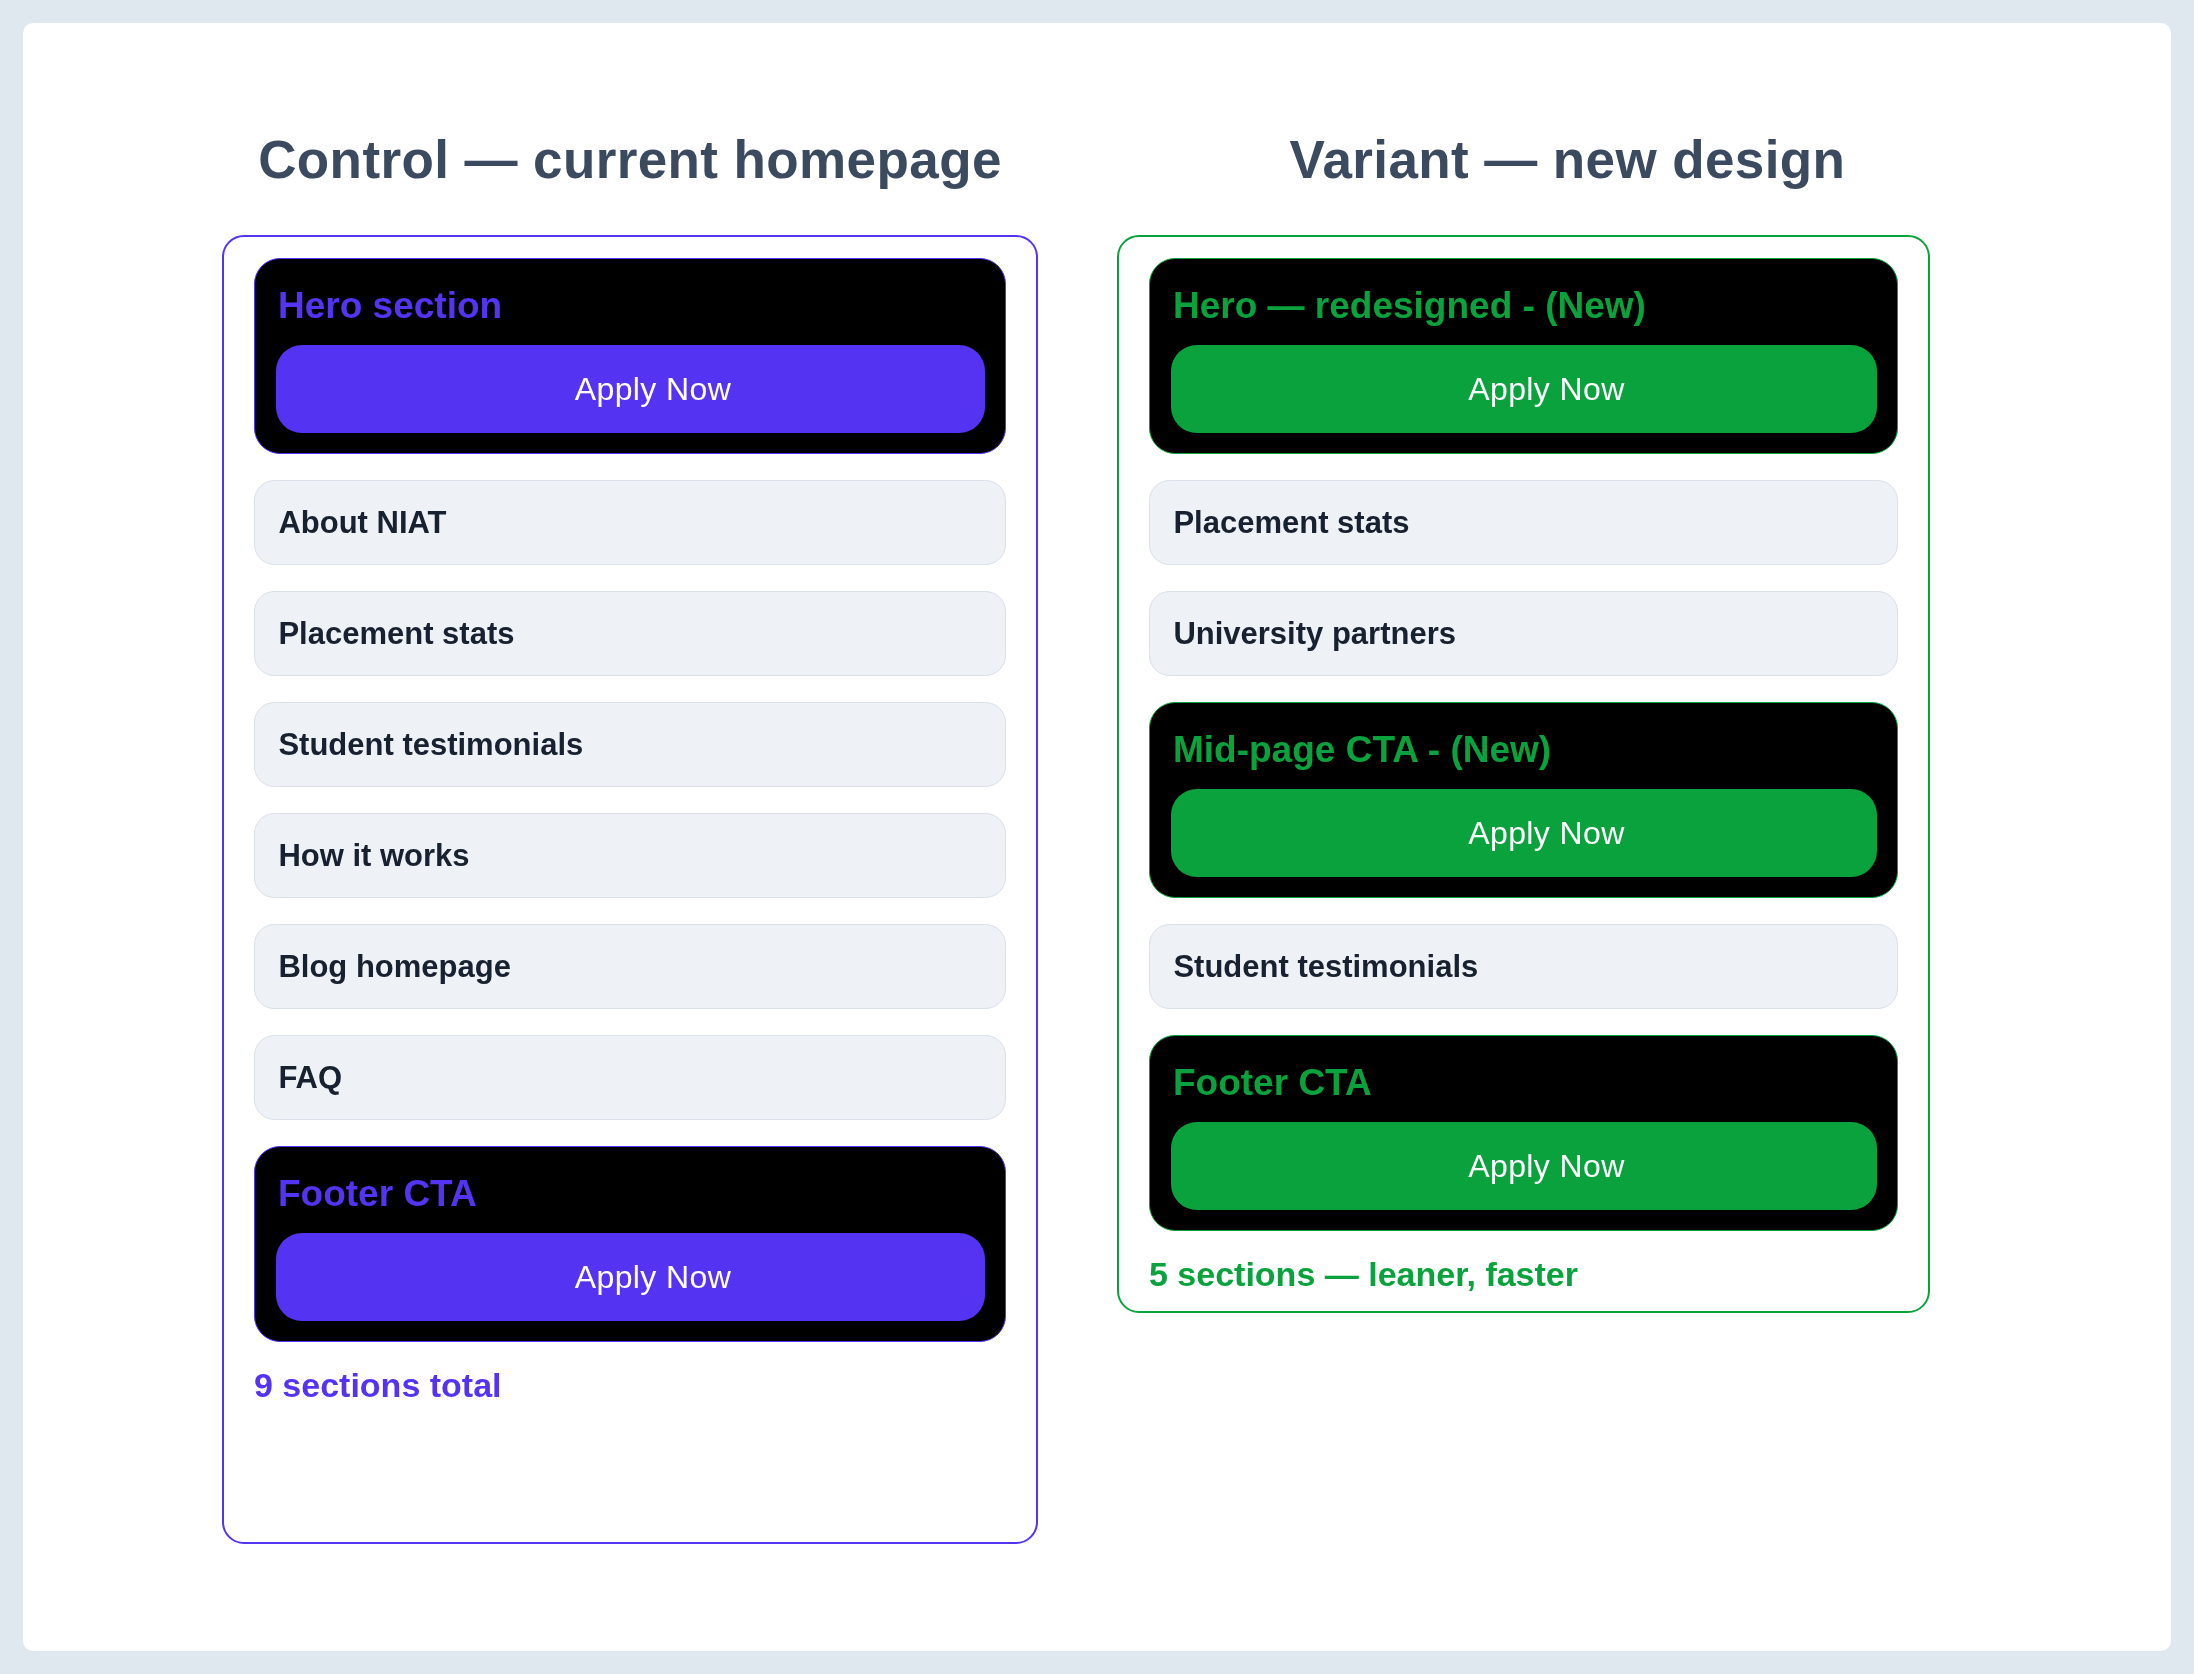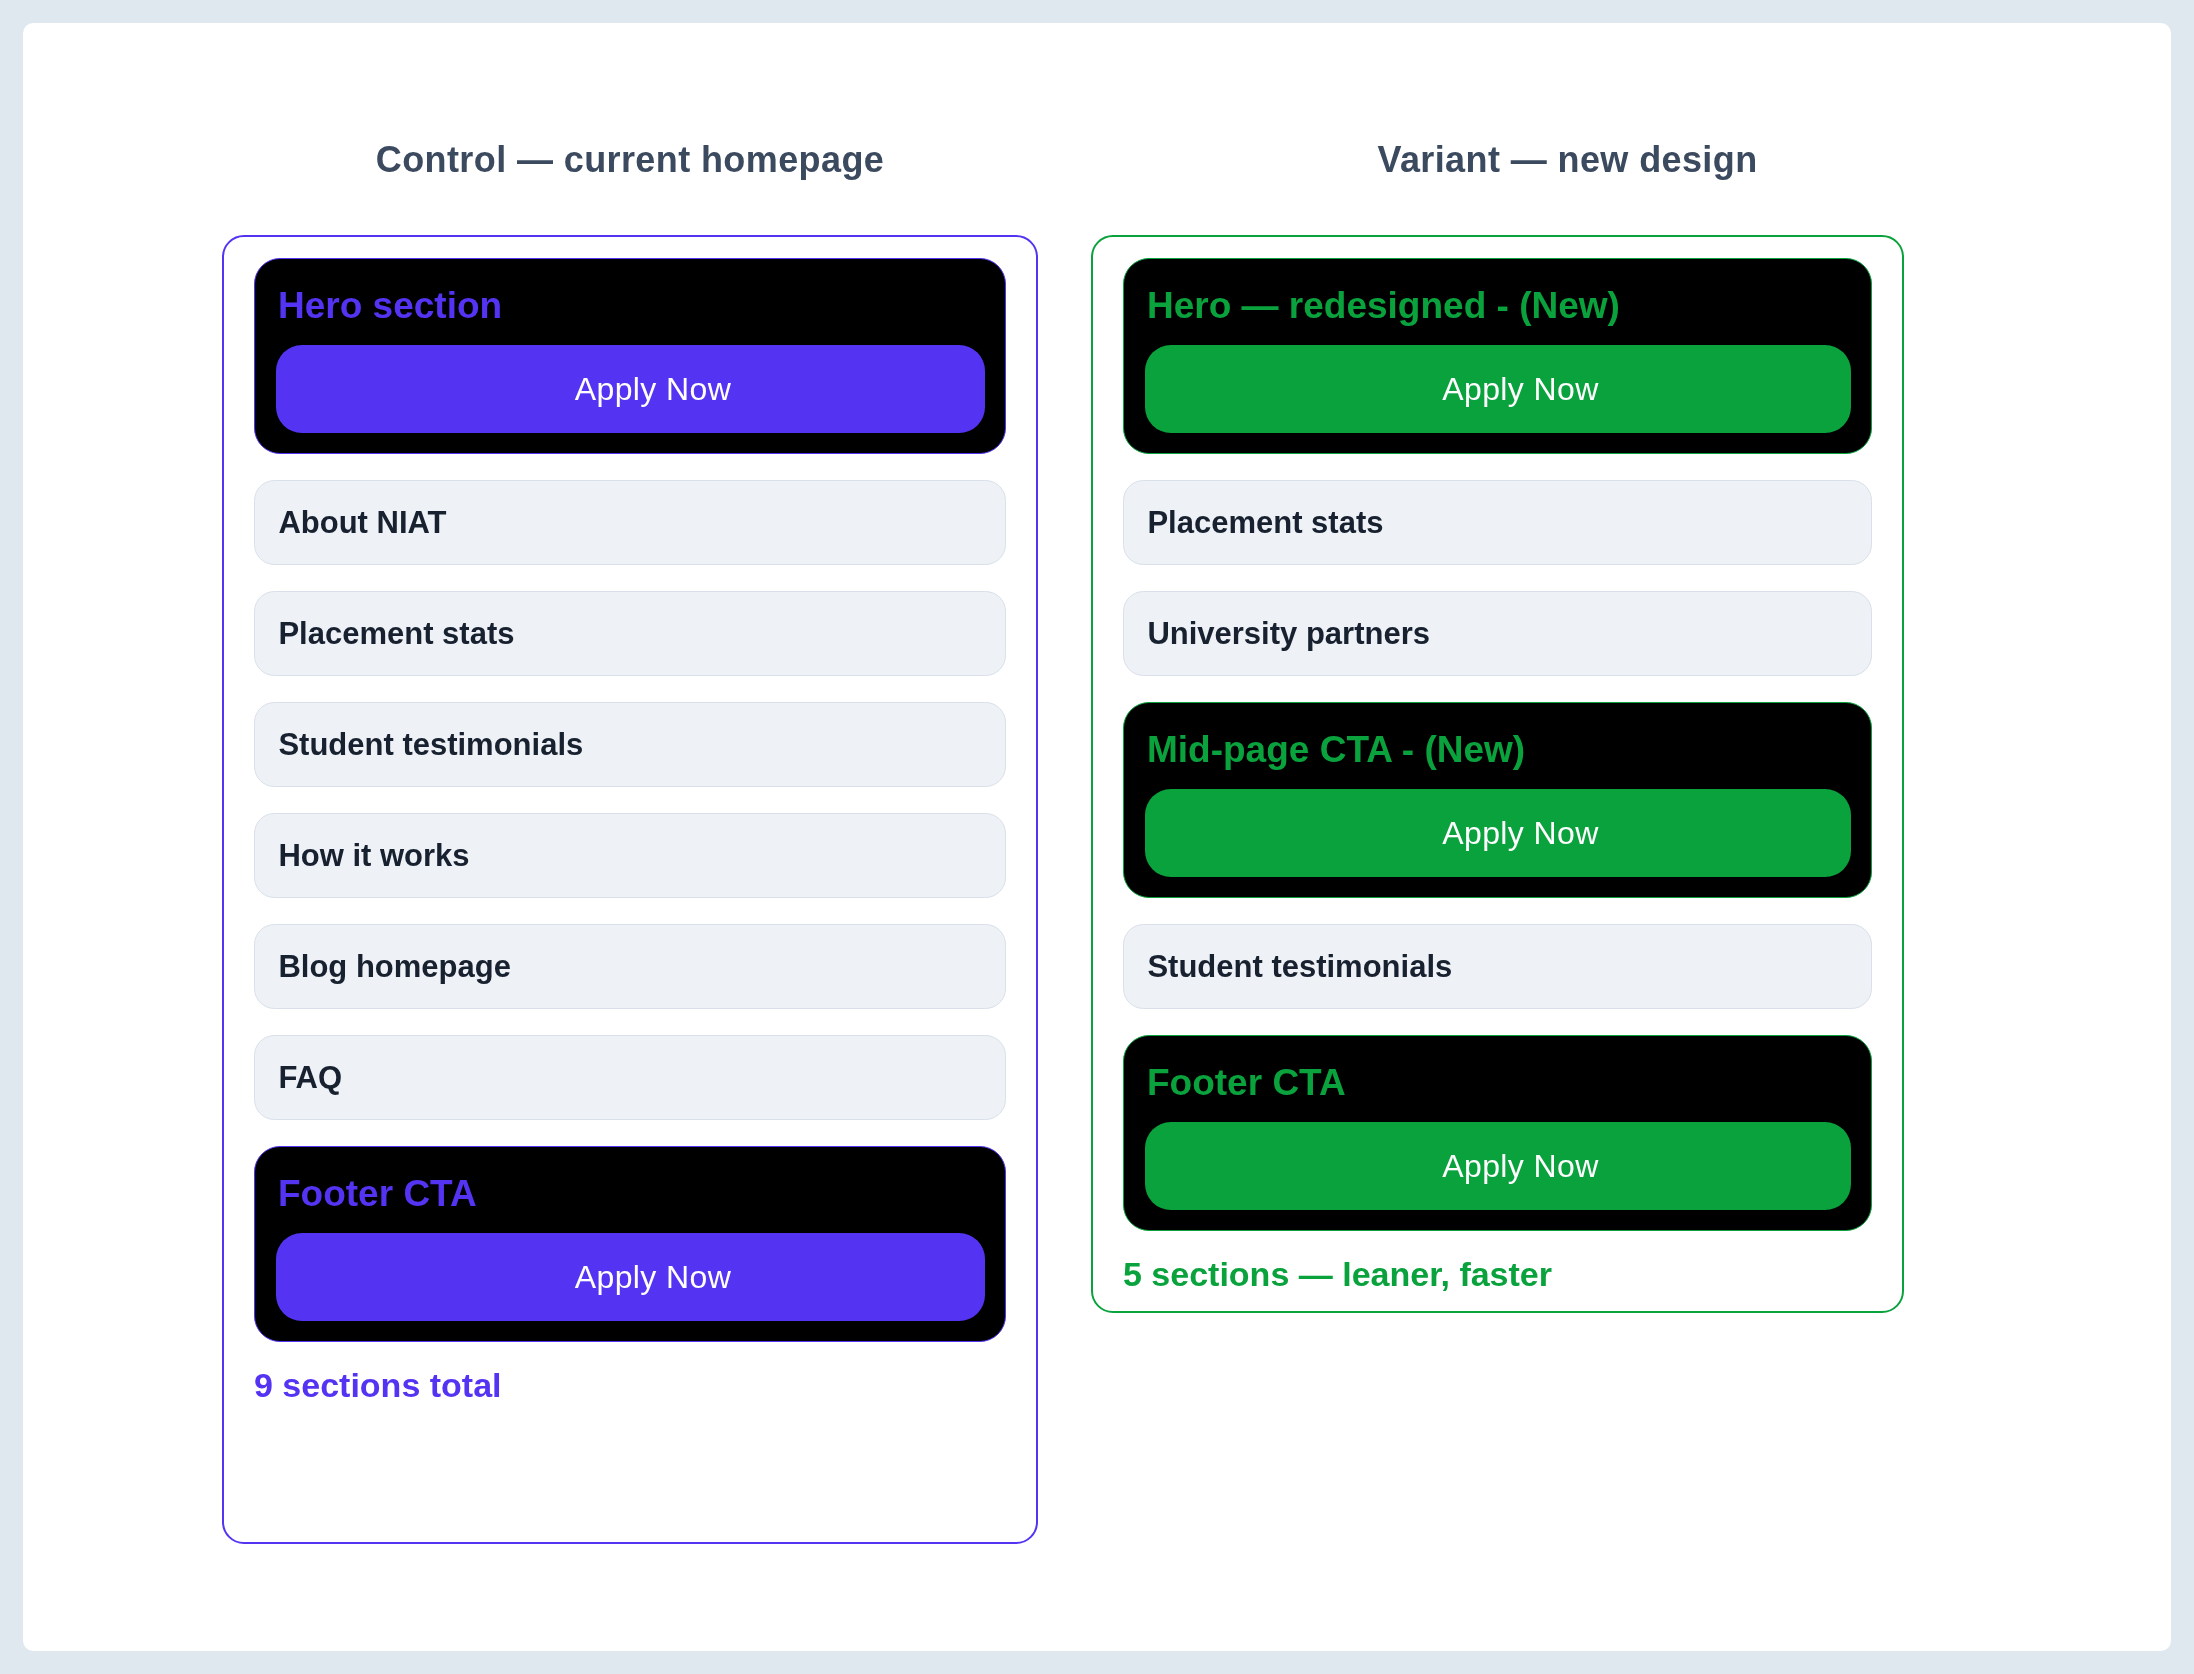--- a/index.html
+++ b/index.html
@@ -17,37 +17,37 @@
     position: absolute;
     left: 23.4px; top: 23.4px;
     width: 2148px; height: 1628px;
     background: var(--card-bg, #FFFFFF);
     border-radius: 10.2px;
   }
   .col-title {
     position: absolute;
     top: 130px; height: 59px;
     display: flex; align-items: center; justify-content: center;
-    font-size: 36px; font-weight: 700;
+    font-size: 53px; font-weight: 700;
     color: var(--title-text, #3B4A5F);
     letter-spacing: 0.4px;
     white-space: nowrap;
   }
   .col-title.control { left: 222px; width: 816px; }
   .col-title.variant { left: 1161px; width: 813px; }
 
   .panel {
     position: absolute;
     top: 235px;
     background: #FFFFFF;
     border-radius: 22px;
     padding: 21px 30px 0 30px;
   }
   .panel.control { left: 222px; width: 816px; height: 1309px; border: 2.2px solid var(--purple, #5434F2); }
-  .panel.variant { left: 1091px; width: 813px; height: 1078px; border: 2.2px solid var(--green, #0AA23D); }
+  .panel.variant { left: 1117px; width: 813px; height: 1078px; border: 2.2px solid var(--green, #0AA23D); }
 
   .cta-box {
     height: 196px;
     border-radius: 26px;
     background: #000000;
   }
   .cta-box.accent-purple { border: 1.5px solid var(--purple, #5434F2); }
   .cta-box.accent-green  { border: 1.5px solid var(--green, #0AA23D); }
   .cta-box + .row, .row + .row { margin-top: 26px; }
   .row + .cta-box, .cta-box + .cta-box { margin-top: 26px; }

